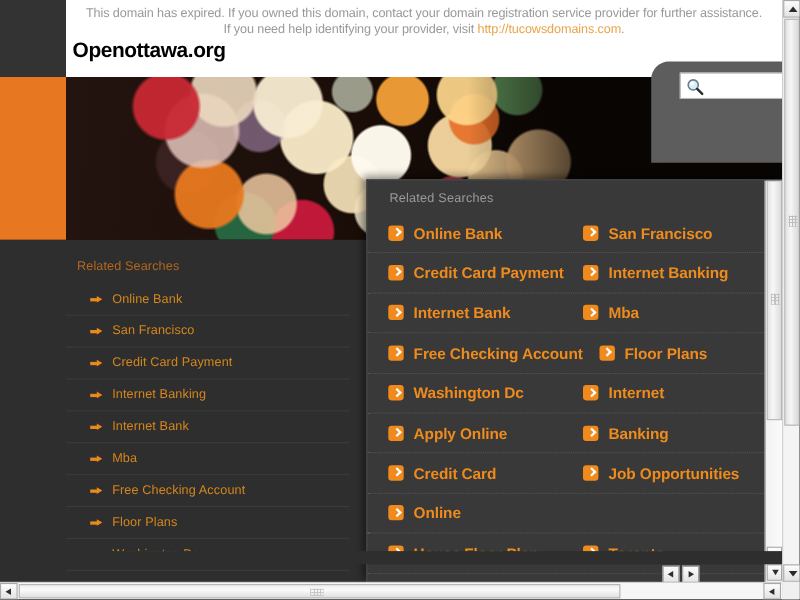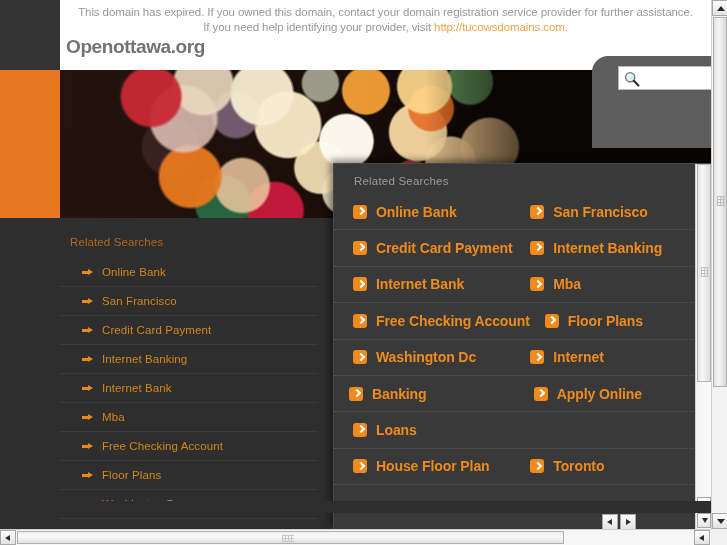--- a/index.html
+++ b/index.html
@@ -54,21 +54,21 @@
   }
   .notice-text .link {
     color: #e8a44a;
     text-decoration: none;
   }
   .domain-title {
     position: absolute;
     left: 6px; top: 36px;
     font-size: 19px;
     font-weight: bold;
-    color: #737373;
+    color: #000000;
     letter-spacing: -0.4px;
     text-align: right;
   }
 
   
   .hero {
     position: absolute; left: 60px; top: 70px;
     width: 651px; height: 148px;
     overflow: hidden;
     background: #0b0604;
@@ -533,35 +533,45 @@
               <span class="chev-icon"></span>
               <span class="popup-label">Washington Dc</span>
             </div>
             <div class="popup-cell col-b">
               <span class="chev-icon"></span>
               <span class="popup-label">Internet</span>
             </div>
           </div>
 
           <div class="popup-row">
+            <div class="popup-cell col-a">
+              <span class="chev-icon"></span>
+              <span class="popup-label">Apply Online</span>
+            </div>
             <div class="popup-cell col-b">
               <span class="chev-icon"></span>
               <span class="popup-label">Banking</span>
             </div>
-            <div class="popup-cell col-a">
-              <span class="chev-icon"></span>
-              <span class="popup-label">Apply Online</span>
-            </div>
-          </div>
-
-
-          <div class="popup-row">
-            <div class="popup-cell col-a">
-              <span class="chev-icon"></span>
-              <span class="popup-label">Loans</span>
+          </div>
+
+          <div class="popup-row">
+            <div class="popup-cell col-a">
+              <span class="chev-icon"></span>
+              <span class="popup-label">Credit Card</span>
+            </div>
+            <div class="popup-cell col-b">
+              <span class="chev-icon"></span>
+              <span class="popup-label">Job Opportunities</span>
+            </div>
+          </div>
+
+          <div class="popup-row">
+            <div class="popup-cell col-a">
+              <span class="chev-icon"></span>
+              <span class="popup-label">Online</span>
             </div>
           </div>
 
           <div class="popup-row">
             <div class="popup-cell col-a">
               <span class="chev-icon"></span>
               <span class="popup-label">House Floor Plan</span>
             </div>
             <div class="popup-cell col-b">
               <span class="chev-icon"></span>

